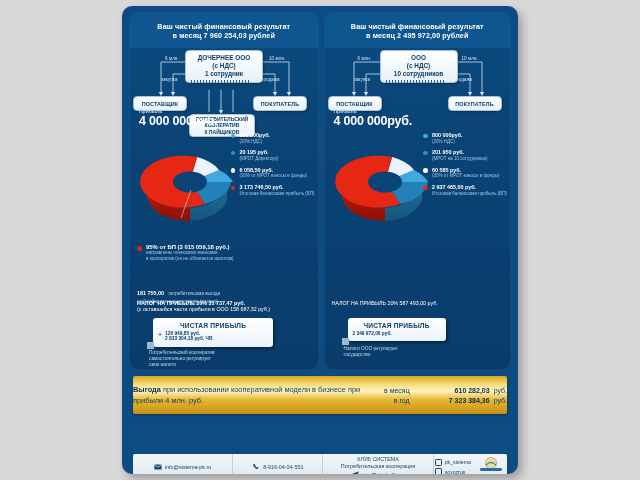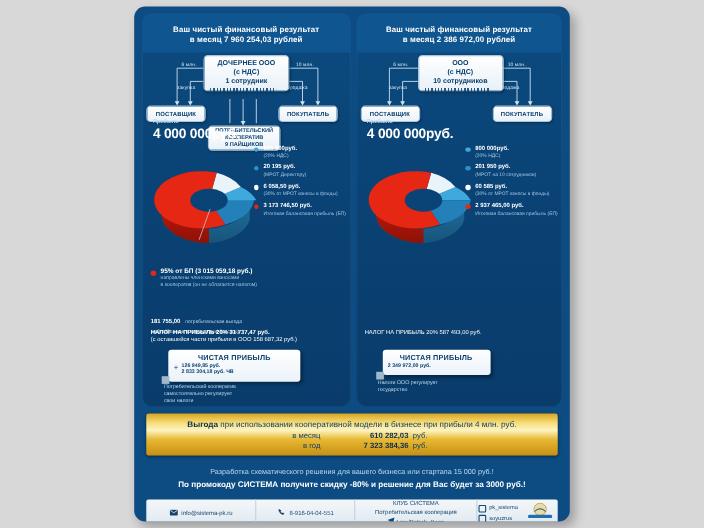--- a/index.html
+++ b/index.html
@@ -103,21 +103,21 @@
   .ribbon-tail{position:absolute;width:7px;height:7px;background:#9fb8cb;}
 
   .footnote{position:absolute;color:#bcd8ee;font-size:4.8px;line-height:6px;}
 
   
   .gold{
     position:absolute;left:11px;top:370px;width:374px;height:38px;
     background:linear-gradient(180deg,#d8a41c 0%,#f6dd7a 22%,#fdf3c0 40%,#e7b933 62%,#c78f12 100%);
     border-radius:2px;
     box-shadow:0 1px 3px rgba(0,0,0,.4);
-    display:flex;flex-direction:column;align-items:center;justify-content:center;
+    display:flex;flex-direction:row;align-items:center;justify-content:center;
   }
   .gold .l1{color:#123f6b;font-size:7.4px;line-height:11px;}
   .gold .l1 b{color:#0a2d50;}
   .gold .rows{margin-top:1px;}
   .gold .row{display:flex;justify-content:center;font-size:7px;line-height:9.5px;color:#123f6b;}
   .gold .row .k{width:40px;text-align:right;padding-right:8px;}
   .gold .row .v{font-weight:bold;color:#0a2d50;min-width:72px;text-align:right;}
   .gold .row .u{padding-left:4px;}
 
   
@@ -293,21 +293,21 @@
           <div class="footnote" style="left:20px;top:338px;">
             <div>Потребительский кооператив</div>
             <div>самостоятельно регулирует</div>
             <div>свои налоги</div>
           </div>
         </div>
 
         <div class="panel right">
           <div class="panel-head">
             <div class="l">Ваш чистый финансовый результат</div>
-            <div class="l">в месяц 2 386 972,00 рублей</div>
+            <div class="l">в месяц 2 495 972,00 рублей</div>
           </div>
 
           <div class="scheme">
             <svg width="188" height="92" viewBox="0 0 188 92">
               <g stroke="#cfe3f2" stroke-width="0.8" fill="none">
                 <path d="M56 14 L30 14 L30 46"></path>
                 <path d="M132 14 L158 14 L158 46"></path>
                 <path d="M56 26 L42 26 L42 46"></path>
                 <path d="M132 26 L146 26 L146 46"></path>
               </g>
@@ -410,24 +410,20 @@
             <span class="u">руб.</span>
           </div>
           <div class="row">
             <span class="k">в год</span>
             <span class="v">7 323 384,36</span>
             <span class="u">руб.</span>
           </div>
         </div>
       </div>
 
-      <div class="promo">
-        <div class="p1">Разработка схематического решения для вашего бизнеса или стартапа 15 000 руб.!</div>
-        <div class="p2">По промокоду СИСТЕМА получите скидку  -80%  и решение для Вас будет за 3000 руб.!</div>
-      </div>
 
       <div class="footer">
         <div class="fcell fc1">
           <span class="ico">
             <svg width="8" height="6" viewBox="0 0 8 6">
                 <rect x="0.4" y="0.4" width="7.2" height="5.2" rx="0.6" fill="#14456f"></rect>
                 <path d="M0.8 1 L4 3.2 L7.2 1" stroke="#f4f7fa" stroke-width="0.7" fill="none"></path>
               </svg>
           </span>
           <span>info@sistema-pk.ru</span>

